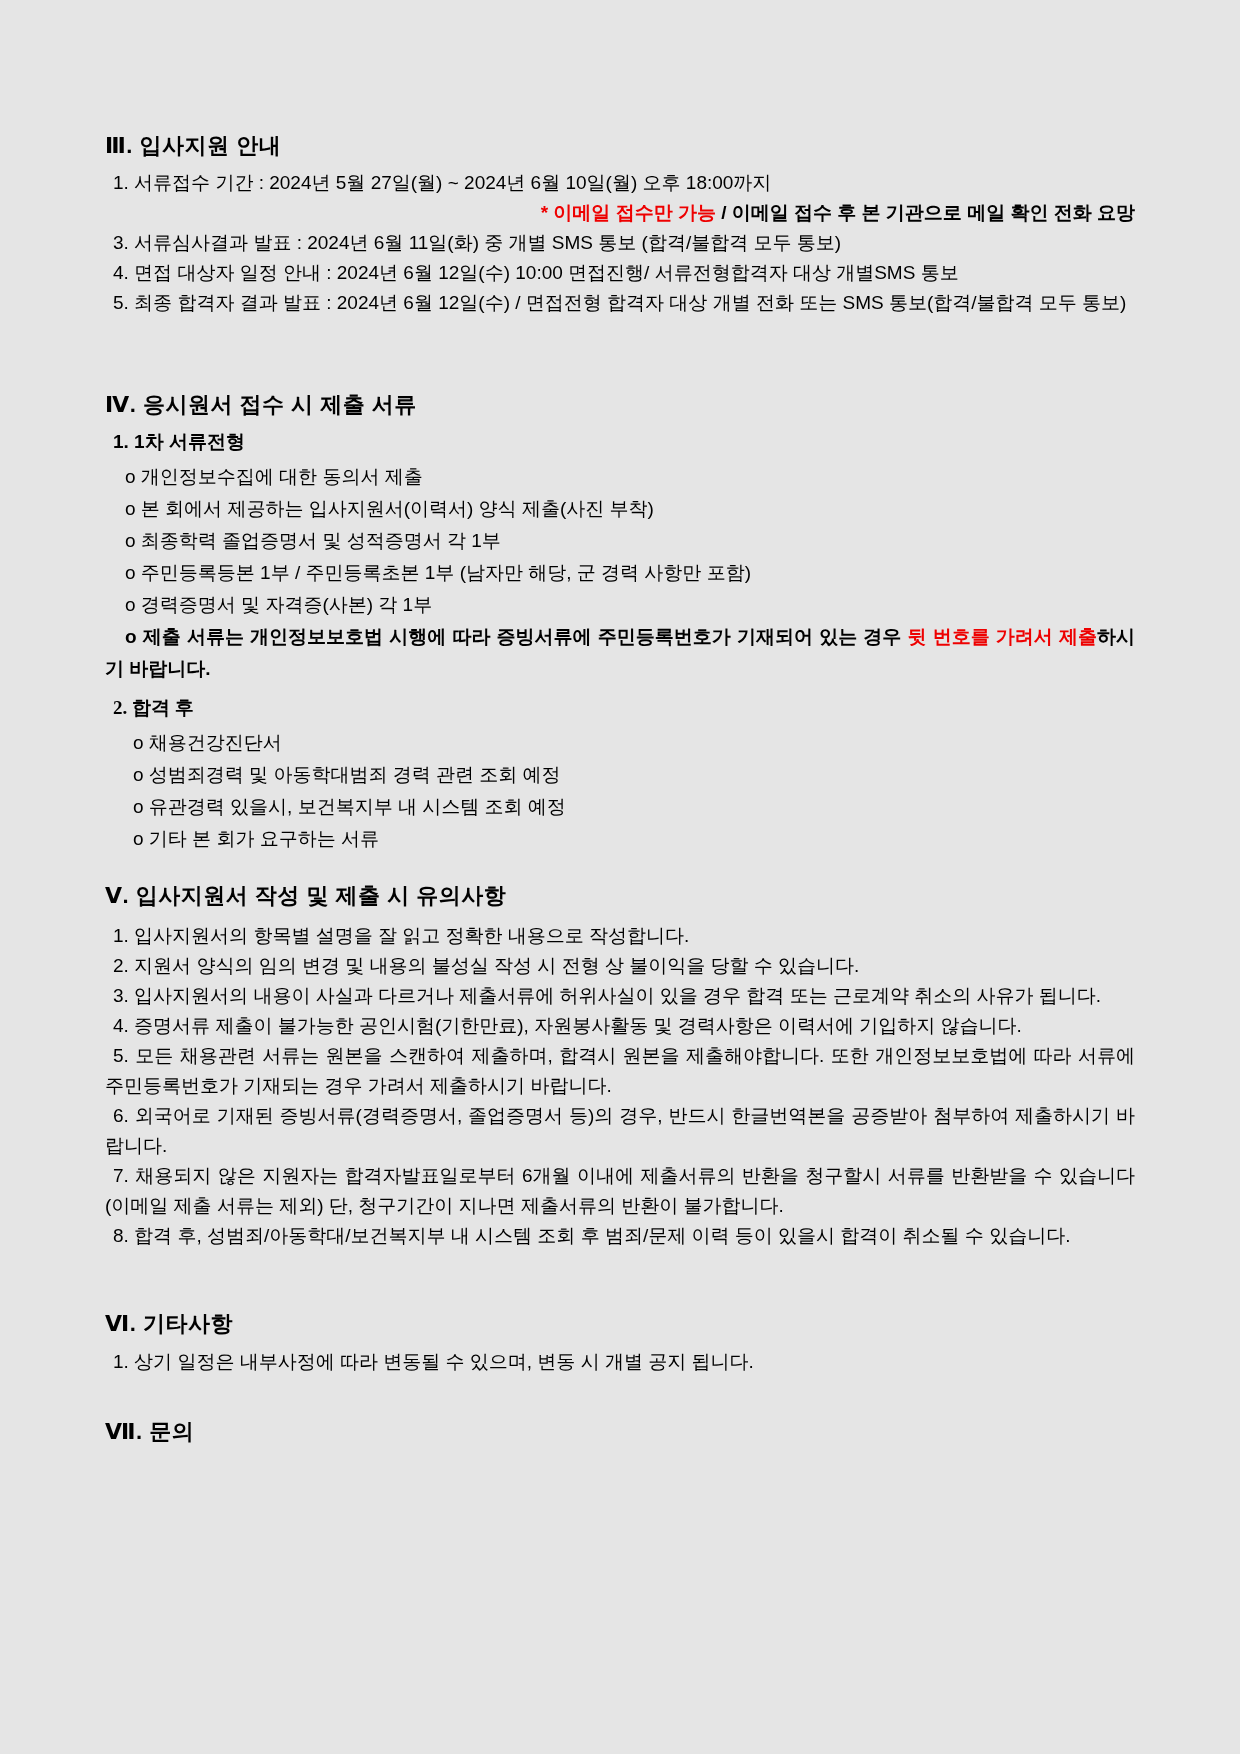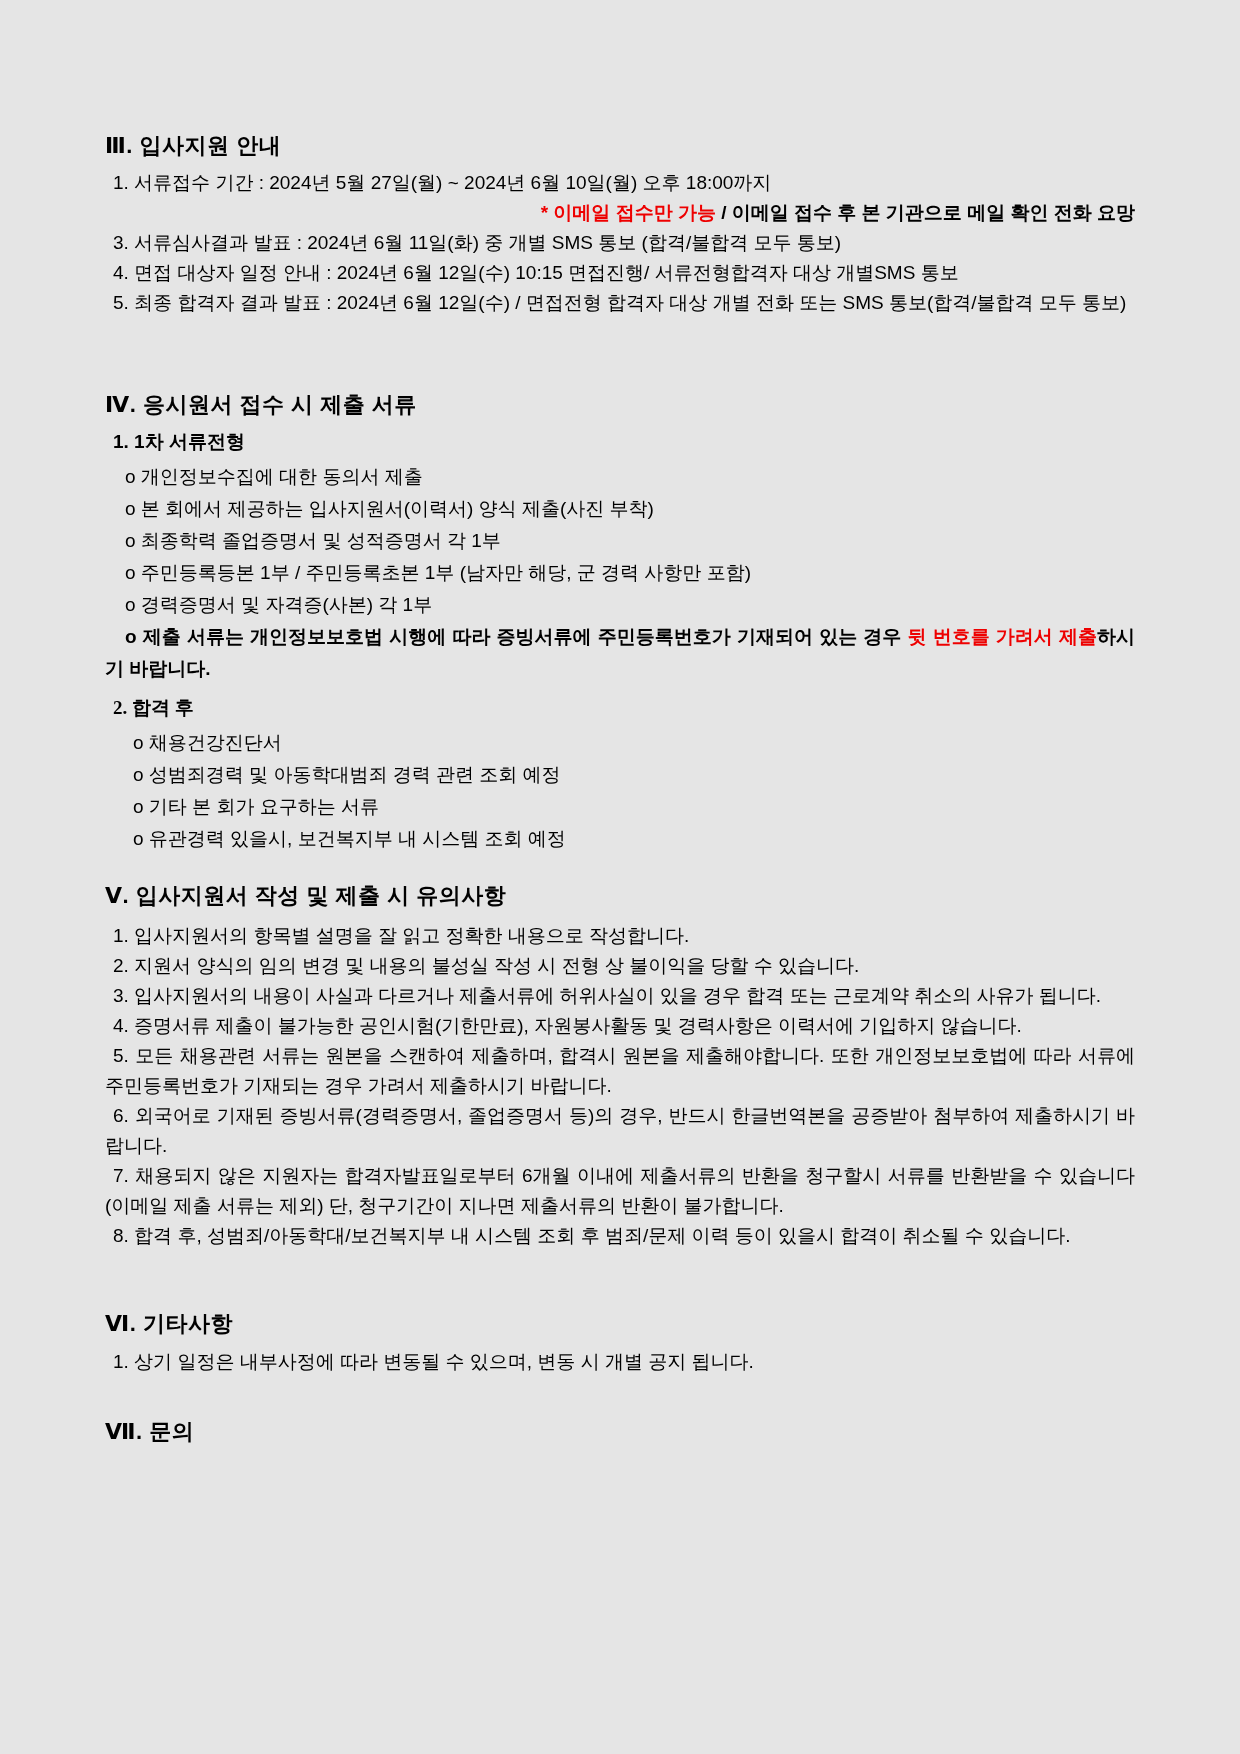--- a/index.html
+++ b/index.html
@@ -48,38 +48,38 @@
 </head>
 <body>
 
 <div class="page">
 
   <section class="sec sec-3">
     <h2 class="sec-title">Ⅲ. 입사지원 안내</h2>
     <p class="li">1. 서류접수 기간 : 2024년 5월 27일(월) ~ 2024년 6월 10일(월) 오후 18:00까지</p>
     <p class="note-line"><span class="red">* 이메일 접수만 가능</span><span> / 이메일 접수 후 본 기관으로 메일 확인 전화 요망</span></p>
     <p class="li">3. 서류심사결과 발표 : 2024년 6월 11일(화) 중 개별 SMS 통보 (합격/불합격 모두 통보)</p>
-    <p class="li">4. 면접 대상자 일정 안내 : 2024년 6월 12일(수) 10:15 면접진행/ 서류전형합격자 대상 개별SMS 통보</p>
+    <p class="li">4. 면접 대상자 일정 안내 : 2024년 6월 12일(수) 10:00 면접진행/ 서류전형합격자 대상 개별SMS 통보</p>
     <p class="li">5. 최종 합격자 결과 발표 : 2024년 6월 12일(수) / 면접전형 합격자 대상 개별 전화 또는 SMS 통보(합격/불합격 모두 통보)</p>
   </section>
 
   <section class="sec sec-4 s4">
     <h2 class="sec-title">Ⅳ. 응시원서 접수 시 제출 서류</h2>
     <p class="sub-title">1. 1차 서류전형</p>
     <p class="o-item">o 개인정보수집에 대한 동의서 제출</p>
     <p class="o-item">o 본 회에서 제공하는 입사지원서(이력서) 양식 제출(사진 부착)</p>
     <p class="o-item">o 최종학력 졸업증명서 및 성적증명서 각 1부</p>
     <p class="o-item">o 주민등록등본 1부 / 주민등록초본 1부 (남자만 해당, 군 경력 사항만 포함)</p>
     <p class="o-item">o 경력증명서 및 자격증(사본) 각 1부</p>
     <p class="o-item b notice"><span>o 제출 서류는 개인정보보호법 시행에 따라 증빙서류에 주민등록번호가 기재되어 있는 경우 </span><span class="red">뒷 번호를 가려서 제출</span><span>하시기 바랍니다.</span></p>
     <p class="sub-title sub2-title">2. 합격 후</p>
     <p class="o-item2">o 채용건강진단서</p>
     <p class="o-item2">o 성범죄경력 및 아동학대범죄 경력 관련 조회 예정</p>
+    <p class="o-item2">o 유관경력 있을시, 보건복지부 내 시스템 조회 예정</p>
     <p class="o-item2">o 기타 본 회가 요구하는 서류</p>
-    <p class="o-item2">o 유관경력 있을시, 보건복지부 내 시스템 조회 예정</p>
   </section>
 
   <section class="sec sec-5">
     <h2 class="sec-title">Ⅴ. 입사지원서 작성 및 제출 시 유의사항</h2>
     <p class="li">1. 입사지원서의 항목별 설명을 잘 읽고 정확한 내용으로 작성합니다.</p>
     <p class="li">2. 지원서 양식의 임의 변경 및 내용의 불성실 작성 시 전형 상 불이익을 당할 수 있습니다.</p>
     <p class="li">3. 입사지원서의 내용이 사실과 다르거나 제출서류에 허위사실이 있을 경우 합격 또는 근로계약 취소의 사유가 됩니다.</p>
     <p class="li">4. 증명서류 제출이 불가능한 공인시험(기한만료), 자원봉사활동 및 경력사항은 이력서에 기입하지 않습니다.</p>
     <p class="li">5. 모든 채용관련 서류는 원본을 스캔하여 제출하며, 합격시 원본을 제출해야합니다. 또한 개인정보보호법에 따라 서류에 주민등록번호가 기재되는 경우 가려서 제출하시기 바랍니다.</p>
     <p class="li">6. 외국어로 기재된 증빙서류(경력증명서, 졸업증명서 등)의 경우, 반드시 한글번역본을 공증받아 첨부하여 제출하시기 바랍니다.</p>

